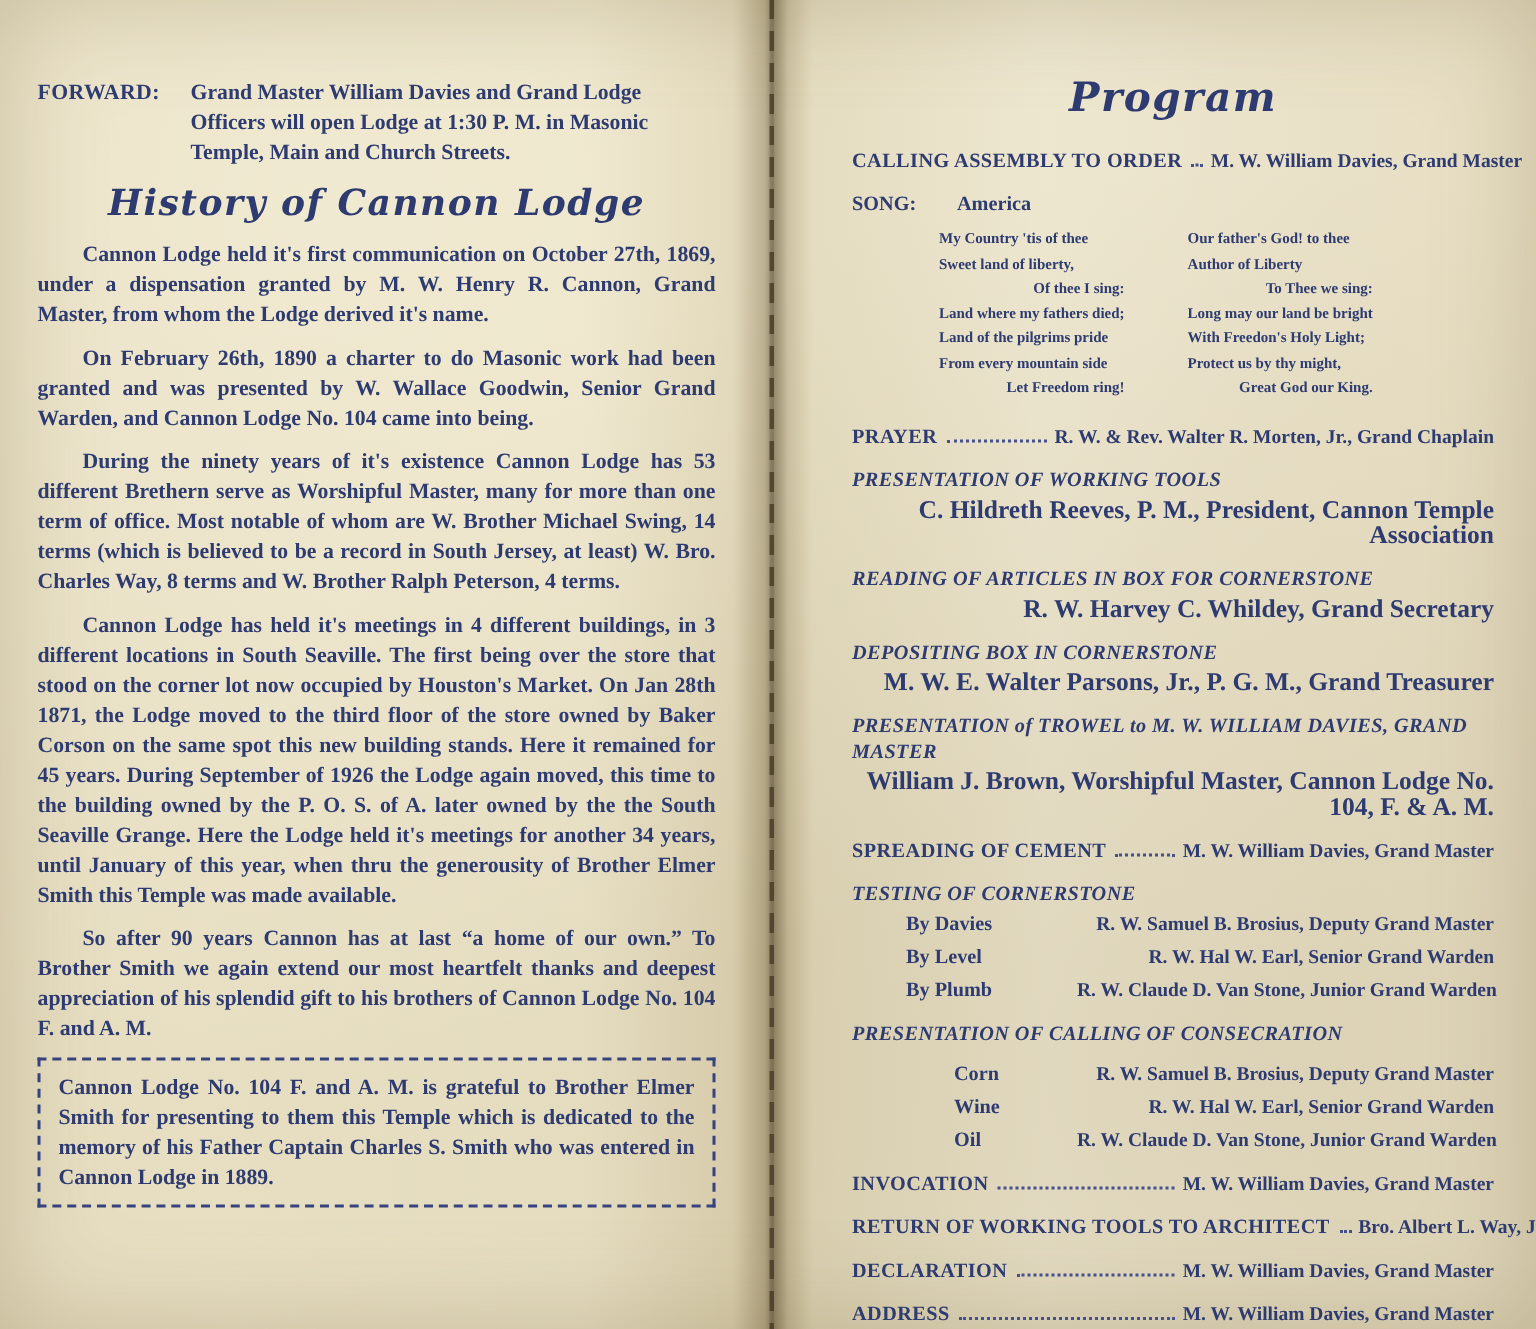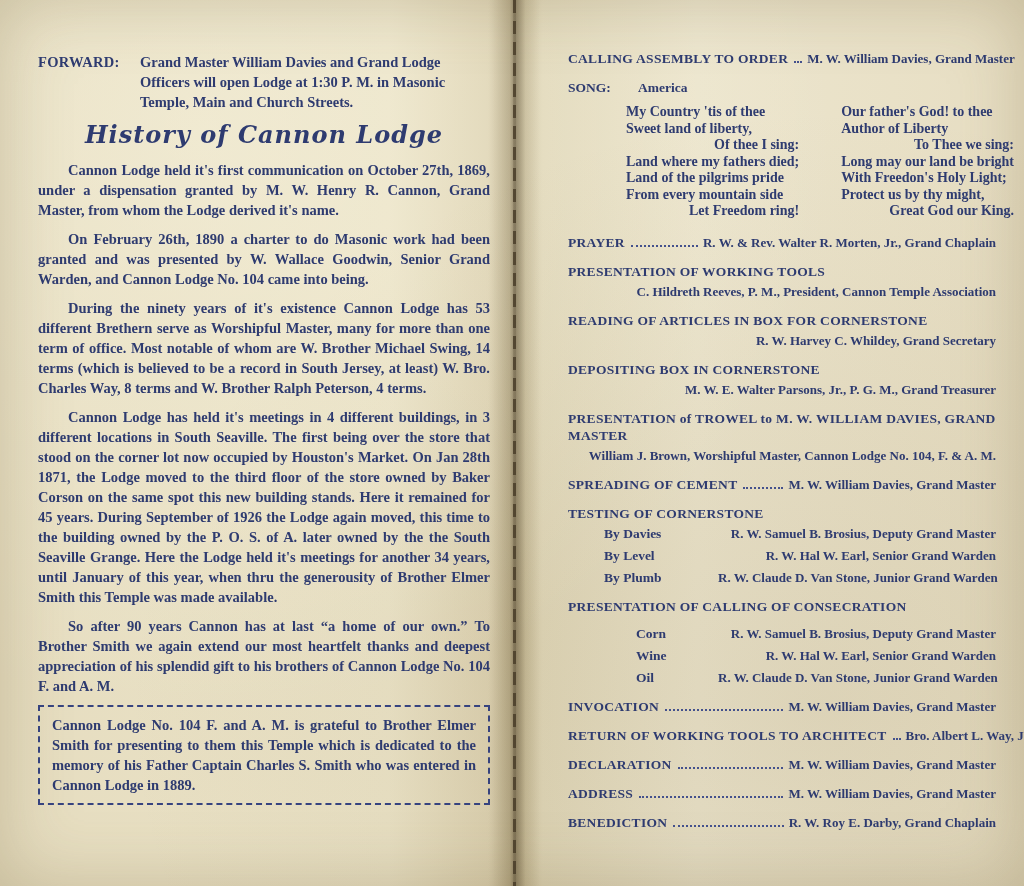--- a/index.html
+++ b/index.html
@@ -20,21 +20,21 @@
     position:absolute;left:488px;top:0;width:52px;height:886px;
     background:linear-gradient(90deg, rgba(90,75,45,0) 0%, rgba(90,75,45,.22) 42%, rgba(58,46,26,.42) 52%, rgba(90,75,45,.10) 72%, rgba(90,75,45,0) 100%);
   }
   .thread{
     position:absolute;left:513px;top:0;width:3px;height:886px;
     background:repeating-linear-gradient(180deg,#473b27 0 13px, rgba(71,59,39,.22) 13px 21px);
     opacity:.85;
   }
   
   .page-left{
-    position:absolute;left:16px;top:0;width:500px;height:886px;box-sizing:border-box;
+    position:absolute;left:3px;top:0;width:500px;height:886px;box-sizing:border-box;
     padding:52px 26px 0 22px;
     color:#2e3b70;font-weight:bold;font-size:14.5px;line-height:20px;
   }
   .forward{display:flex;text-align:left;}
   .forward-label{flex:none;width:98px;letter-spacing:.3px;}
   .forward-text{flex:1;padding-left:4px;}
   .history-heading{
     font-family:"DejaVu Serif", serif;font-style:italic;font-weight:bold;
     text-align:center;font-size:24px;line-height:30px;margin:8px 0 10px;
     letter-spacing:1px;
@@ -52,25 +52,25 @@
     color:#2e3b70;font-weight:bold;font-size:13.5px;line-height:17px;
   }
   .program-heading{
     font-family:"DejaVu Serif", serif;font-style:italic;font-weight:bold;
     text-align:center;font-size:27px;line-height:32px;margin:0 0 16px;letter-spacing:1px;
   }
   .prow{display:flex;align-items:baseline;margin:0 0 12px;white-space:nowrap;}
   .plabel{letter-spacing:.3px;}
   .leader{flex:1;border-bottom:2px dotted #44518c;margin:0 5px 3px 6px;min-width:8px;}
   .pname{font-size:13px;}
-  .ptitle{margin:0 0 3px;letter-spacing:.3px;}
-  .psub{text-align:right;margin:0 0 12px;font-size:13px;}
+  .ptitle{margin:0 0 3px;letter-spacing:.3px;font-style:italic;}
+  .psub{text-align:right;margin:0 0 12px;font-size:17px;}
   .song-row{display:flex;margin:0 0 8px;}
   .song-label{width:70px;flex:none;}
-  .verses{display:flex;gap:42px;padding-left:58px;margin:0 0 14px;font-size:14px;line-height:16.5px;white-space:nowrap;}
+  .verses{display:flex;gap:42px;padding-left:58px;margin:0 0 14px;font-size:10px;line-height:16.5px;white-space:nowrap;}
   .vline{min-height:16px;}
   .vline.indent{padding-left:13px;text-align:right;}
   .orow{display:flex;align-items:baseline;margin:0 0 5px;white-space:nowrap;}
   .olabel{flex:none;width:150px;padding-left:36px;box-sizing:border-box;}
   .olabel.deep{padding-left:68px;}
   .oname{flex:1;text-align:right;font-size:13px;}
   .ogroup{margin:2px 0 12px;}
 </style>
 </head>
 <body>
@@ -92,20 +92,21 @@
     <p class="para">So after 90 years Cannon has at last “a home of our own.” To Brother Smith we again extend our most heartfelt thanks and deepest appreciation of his splendid gift to his brothers of Cannon Lodge No. 104 F. and A. M.</p>
 
     <div class="notice-box">Cannon Lodge No. 104 F. and A. M. is grateful to Brother Elmer Smith for presenting to them this Temple which is dedicated to the memory of his Father Captain Charles S. Smith who was entered in Cannon Lodge in 1889.</div>
 
   </div>
 
   <div class="spine"></div>
   <div class="thread"></div>
 
   <div class="page-right">
+    <div class="program-heading">Program</div>
 
     <div class="prow">
       <span class="plabel">CALLING ASSEMBLY TO ORDER</span>
       <span class="leader"></span>
       <span class="pname">M. W. William Davies, Grand Master</span>
     </div>
 
     <div class="song-row">
       <span class="song-label">SONG:</span>
       <span>America</span>

